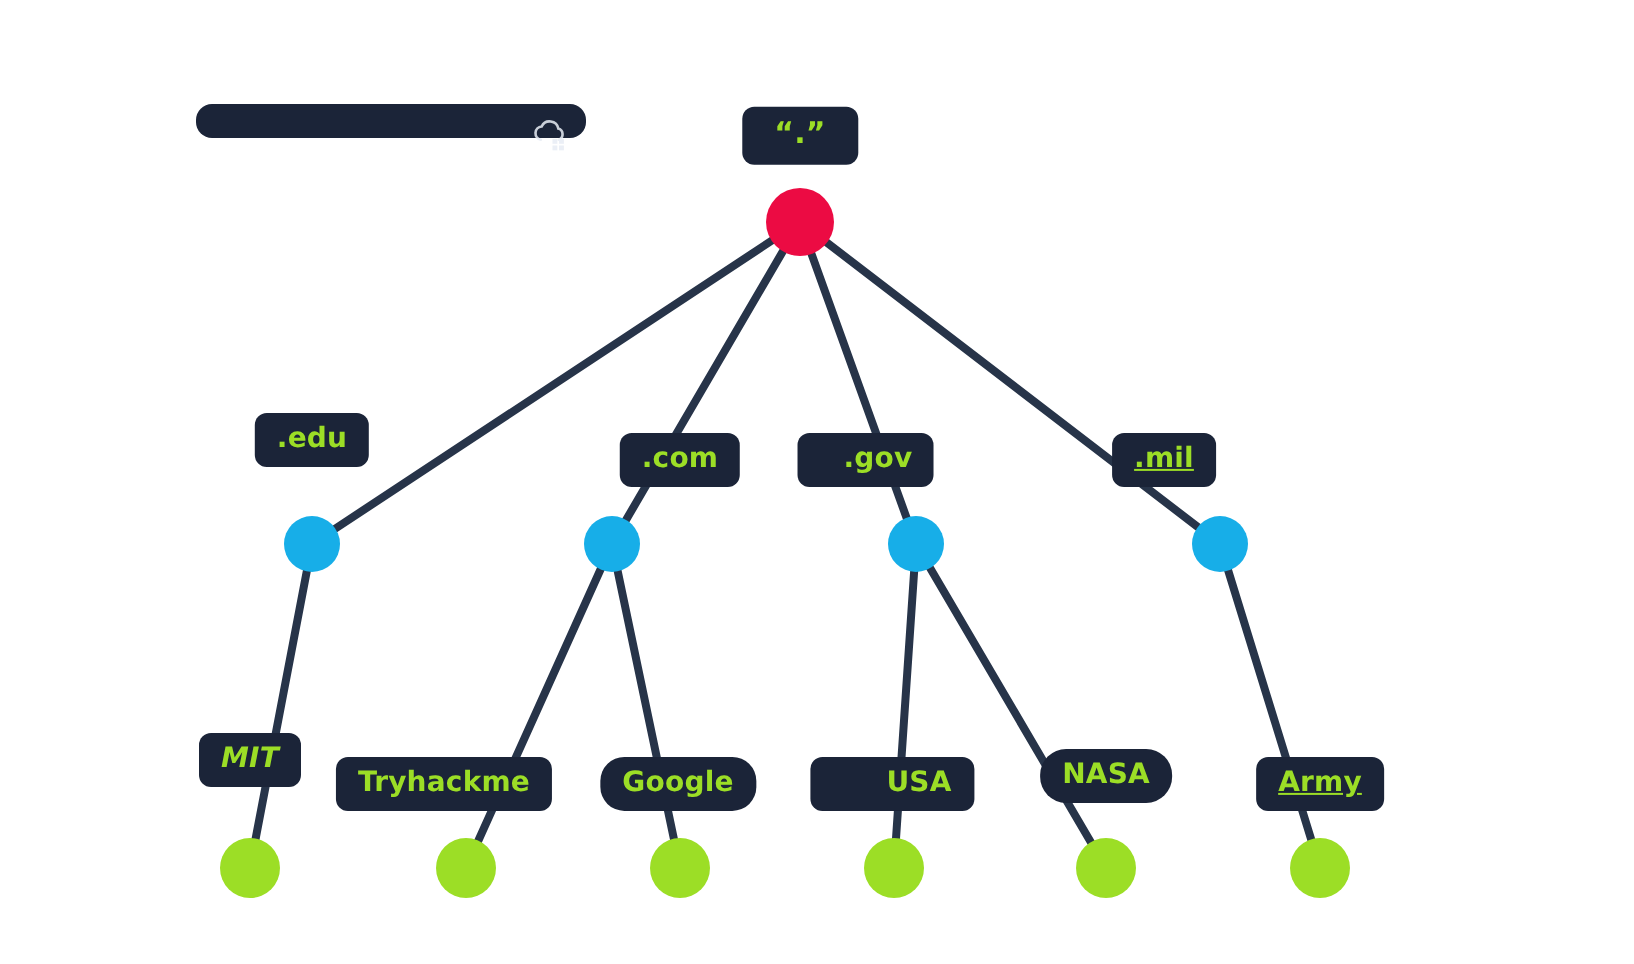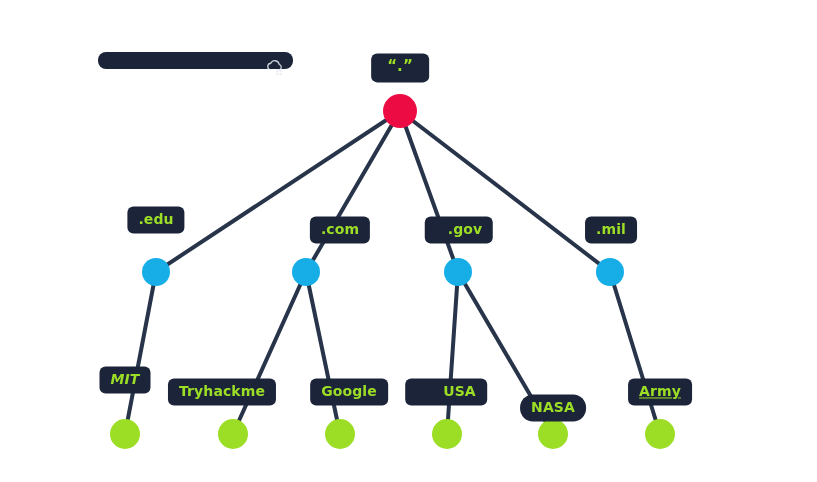--- a/index.html
+++ b/index.html
@@ -107,33 +107,33 @@
     </svg>
 
   <div id="nodes-layer">
       <div class="node" style="left: 400px; top: 111px; width: 34px; height: 34px; background: rgb(236, 11, 67);"></div>
       <div class="label-box root-label" style="left: 400px; top: 68px;">“.”</div>
       <div class="node" style="left: 156px; top: 272px; width: 28px; height: 28px; background: rgb(23, 174, 232);"></div>
       <div class="label-box" style="left: 156px; top: 220px;">.edu</div>
       <div class="node" style="left: 306px; top: 272px; width: 28px; height: 28px; background: rgb(23, 174, 232);"></div>
       <div class="label-box" style="left: 292px; top: 230px; margin-left: 48px;">.com</div>
       <div class="node" style="left: 458px; top: 272px; width: 28px; height: 28px; background: rgb(23, 174, 232);"></div>
-      <div class="label-box" style="left: 459px; top: 230px; padding-left: 23px;">.gov</div>
+      <div class="label-box" style="left: 433px; top: 230px; padding-left: 23px;">.gov</div>
       <div class="node" style="left: 610px; top: 272px; width: 28px; height: 28px; background: rgb(23, 174, 232);"></div>
-      <div class="label-box" style="left: 611px; top: 230px;">.mil</div>
+      <div class="label-box" style="left: 582px; top: 230px; text-decoration: underline;">.mil</div>
       <div class="node" style="left: 125px; top: 434px; width: 30px; height: 30px; background: rgb(156, 222, 38);"></div>
       <div class="label-box" style="left: 125px; top: 380px; font-style: italic;">MIT</div>
       <div class="node" style="left: 233px; top: 434px; width: 30px; height: 30px; background: rgb(156, 222, 38);"></div>
       <div class="label-box" style="left: 222px; top: 392px;">Tryhackme</div>
       <div class="node" style="left: 340px; top: 434px; width: 30px; height: 30px; background: rgb(156, 222, 38);"></div>
-      <div class="label-box" style="left: 349px; top: 392px;">Google</div>
+      <div class="label-box" style="left: 339px; top: 392px; border-radius: 12px;">Google</div>
       <div class="node" style="left: 447px; top: 434px; width: 30px; height: 30px; background: rgb(156, 222, 38);"></div>
       <div class="label-box" style="left: 446px; top: 392px; padding-left: 38px;">USA</div>
       <div class="node" style="left: 553px; top: 434px; width: 30px; height: 30px; background: rgb(156, 222, 38);"></div>
-      <div class="label-box" style="left: 553px; top: 408px; border-radius: 13px;">NASA</div>
+      <div class="label-box" style="left: 553px; top: 388px; border-radius: 13px;">NASA</div>
       <div class="node" style="left: 660px; top: 434px; width: 30px; height: 30px; background: rgb(156, 222, 38);"></div>
       <div class="label-box" style="left: 660px; top: 392px; text-decoration: underline;">Army</div>
     </div>
 
   <div id="legend">
     <svg id="legend-cloud-icon" viewBox="0 0 24 22" xmlns="http://www.w3.org/2000/svg">
       <path d="M6.4 14.5a4.1 4.1 0 0 1 .5-8.1 5.4 5.4 0 0 1 10.2 1.3 3.6 3.6 0 0 1 .3 6.8" fill="none" stroke="#E8EDF5" stroke-width="1.6" stroke-linecap="round"></path>
       <rect x="13.5" y="14" width="3" height="3" fill="#E8EDF5"></rect>
       <rect x="17.5" y="14" width="3" height="3" fill="#E8EDF5"></rect>
       <rect x="13.5" y="18" width="3" height="3" fill="#E8EDF5"></rect>

